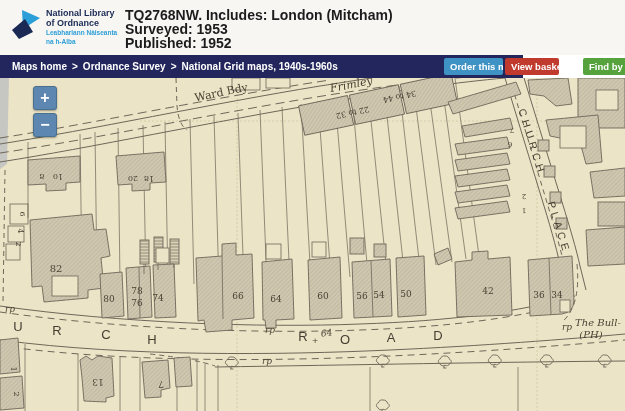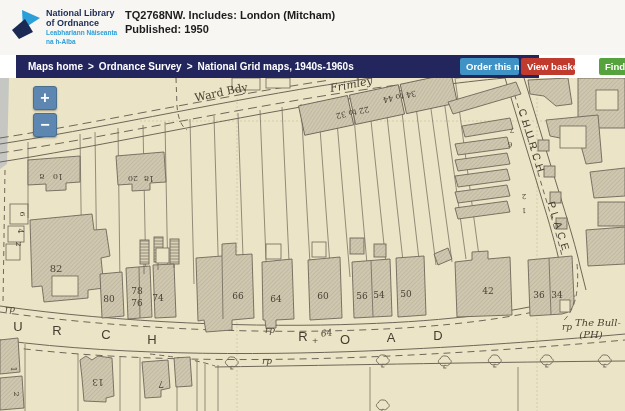--- a/index.html
+++ b/index.html
@@ -12,24 +12,24 @@
     font-family:"Liberation Sans",sans-serif;}
   .page{position:relative;width:625px;height:411px;overflow:hidden;}
 
   
   .header{position:absolute;top:0;left:0;width:625px;height:55px;background:var(--c-header-bg);padding-left:32px;}
   .logo{position:absolute;left:10px;top:6px;width:110px;height:44px;cursor:pointer;}
   .logo svg{position:absolute;left:0;top:2px;}
   .logo-text{position:absolute;left:36px;top:2px;line-height:10px;}
   .logo-en{font-size:9px;font-weight:bold;color:var(--c-logo-navy);}
   .logo-ga{font-size:6.5px;font-weight:bold;color:var(--c-logo-blue);margin-top:1px;line-height:8px;}
-  .titleblock{position:absolute;left:125px;top:8px;color:#1c1c1c;font-weight:bold;font-size:11px;line-height:14px;}
+  .titleblock{position:absolute;left:125px;top:8px;color:#1c1c1c;font-weight:bold;font-size:14px;line-height:14px;}
 
   
-  .navbar{position:absolute;top:55px;left:16px;width:523px;height:23px;background:var(--c-navy);}
+  .navbar{position:absolute;top:55px;left:0;width:523px;height:23px;background:var(--c-navy);}
   .crumbs{position:absolute;left:12px;top:0;height:23px;line-height:23px;color:#fff;font-size:10px;font-weight:bold;white-space:nowrap;}
   .crumb{cursor:pointer;}
   .crumb-sep{padding:0 5px;}
   .nav-btn{position:absolute;top:3px;height:17px;line-height:17px;border:none;border-radius:2px;
     color:#fff;font-weight:bold;font-size:9.5px;font-family:"Liberation Sans",sans-serif;
     text-align:center;cursor:pointer;padding:0 6px;white-space:nowrap;overflow:hidden;}
   .btn-order{left:444px;width:59px;background:var(--c-btn-order);}
   .btn-basket{left:505px;width:54px;background:var(--c-btn-basket);}
   .btn-find{left:583px;width:72px;background:var(--c-btn-find);}
 
@@ -59,21 +59,22 @@
       </svg>
       <div class="logo-text">
         <div class="logo-en">National Library</div>
         <div class="logo-en">of Ordnance</div>
         <div class="logo-ga">Leabharlann Nàiseanta</div>
         <div class="logo-ga">na h-Alba</div>
       </div>
     </div>
     <div class="titleblock">
       <div>TQ2768NW. Includes: London (Mitcham)</div>
-      <div>Published: 1950</div>
+      <div>Surveyed: 1953</div>
+      <div>Published: 1952</div>
     </div>
   </div>
 
   <div class="navbar">
     <div class="crumbs">
       <span class="crumb">Maps home</span><span class="crumb-sep">&gt;</span><span class="crumb">Ordnance Survey</span><span class="crumb-sep">&gt;</span><span class="crumb">National Grid maps, 1940s-1960s</span>
     </div>
     <button class="nav-btn btn-order">Order this map</button>
     <button class="nav-btn btn-basket">View basket</button>
     <button class="nav-btn btn-find">Find by place</button>

